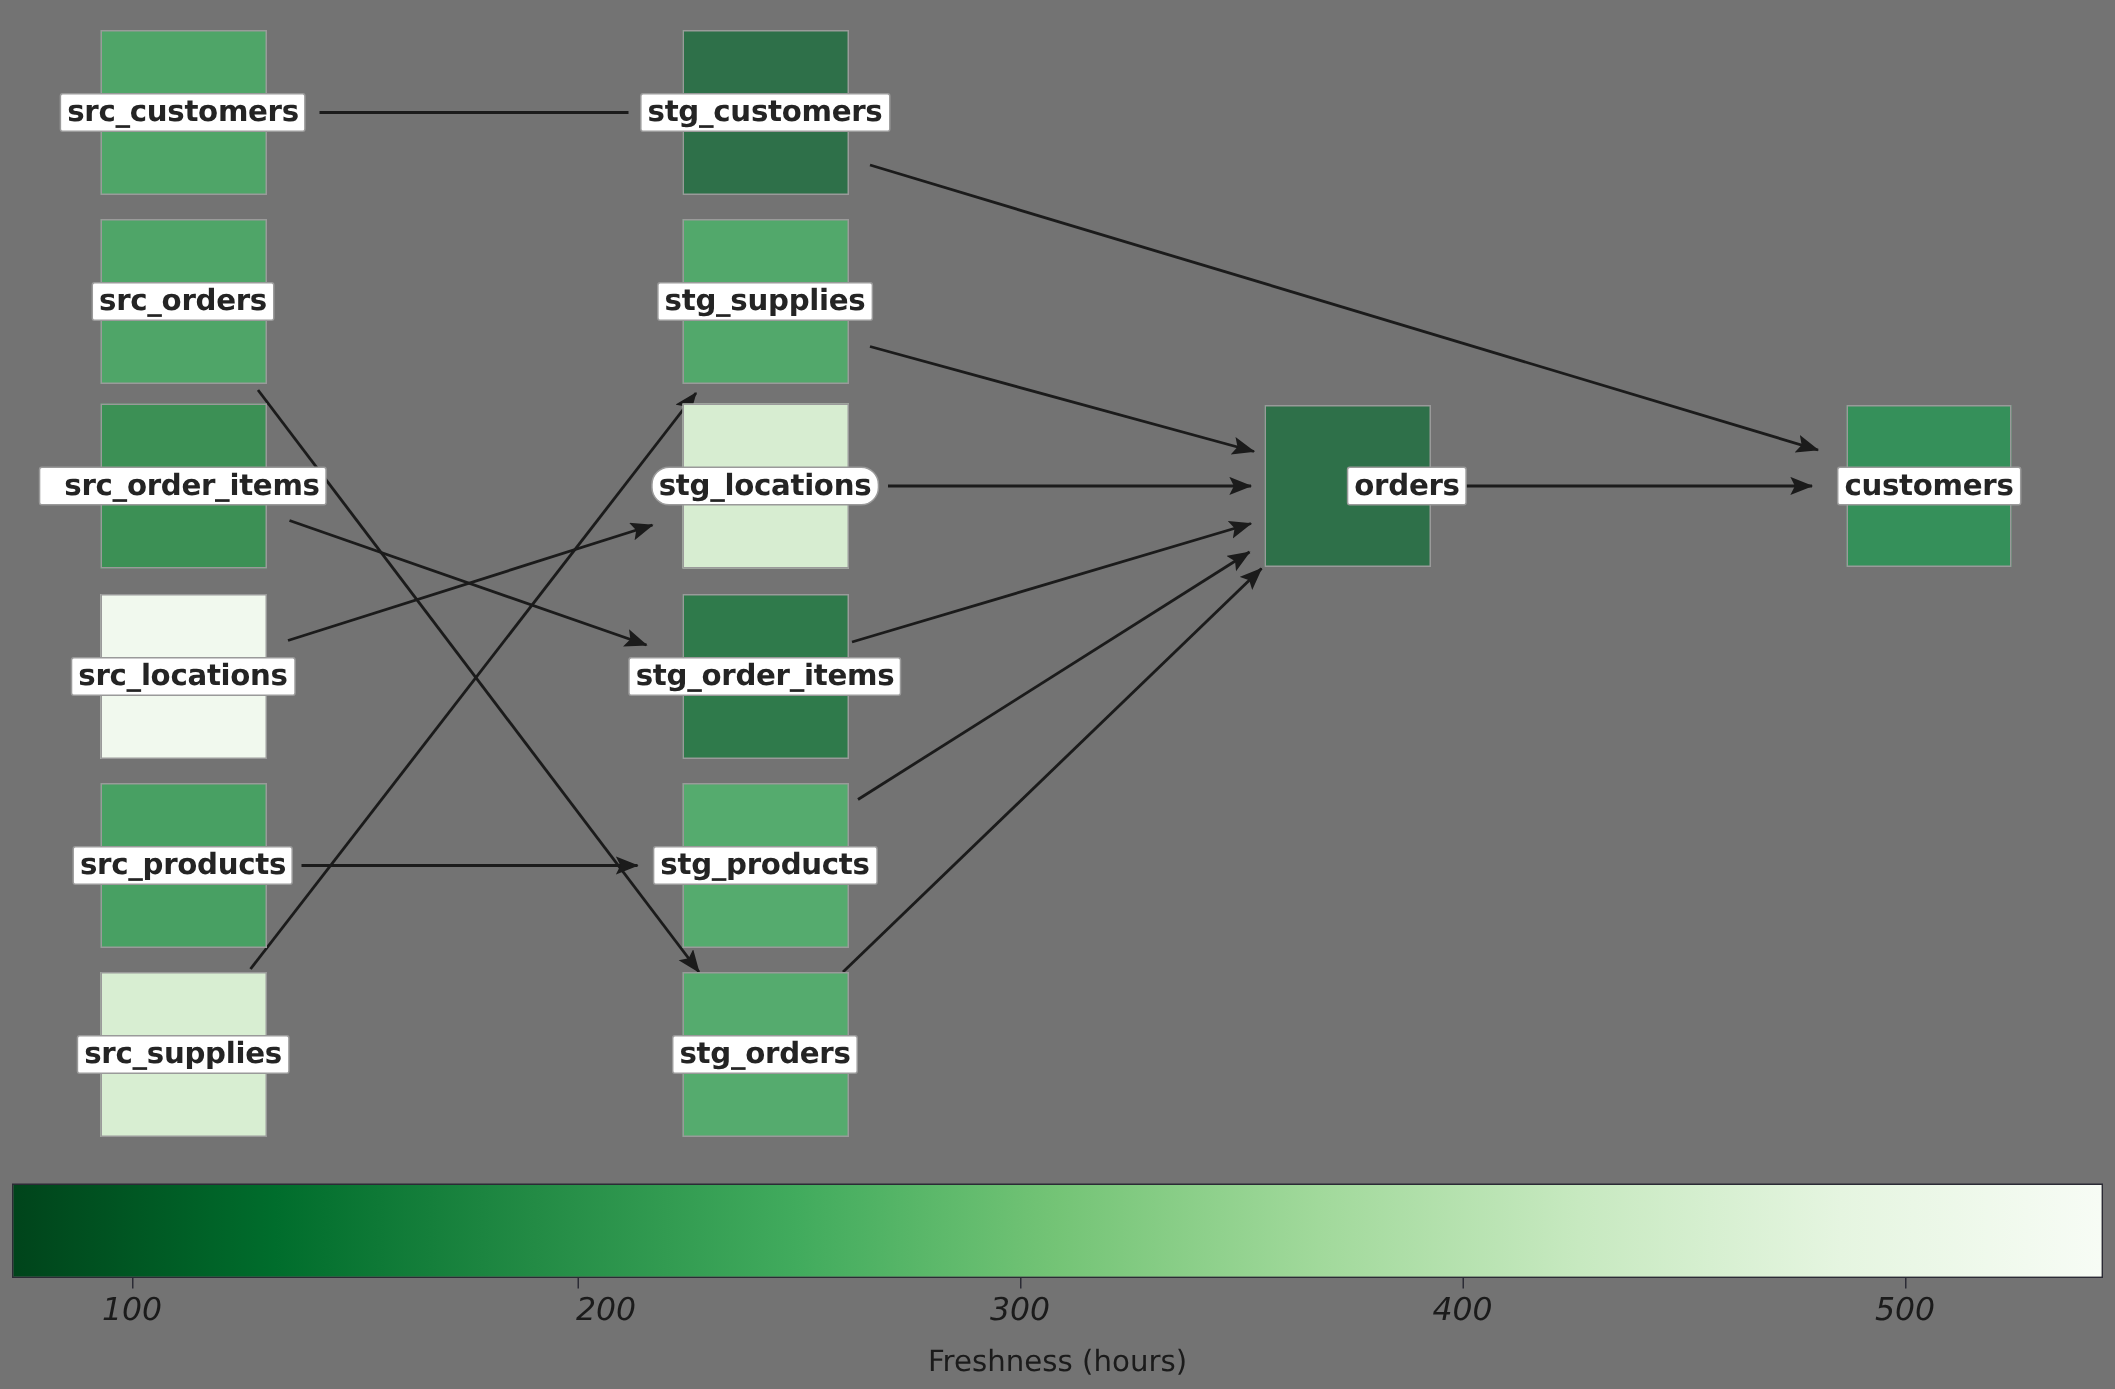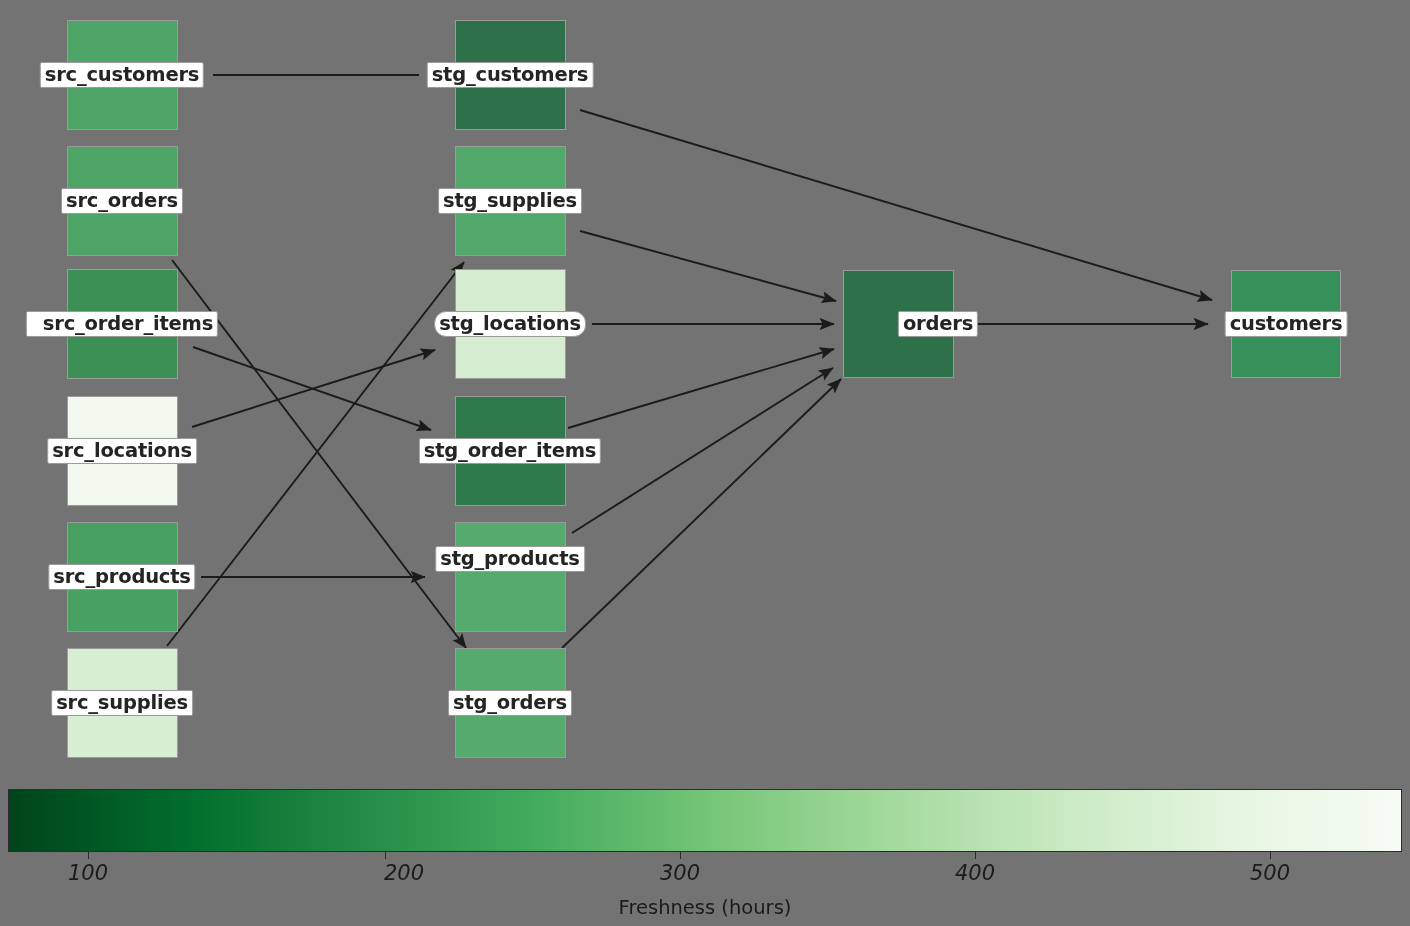--- a/index.html
+++ b/index.html
@@ -133,21 +133,21 @@
         <div class="node-label" style="left: 122px; top: 703px;">src_supplies</div>
         <div class="node-rect" style="left: 454.5px; top: 20px; width: 111px; height: 110px; background: rgb(46, 112, 73);"></div>
         <div class="node-label" style="left: 510px; top: 75px;">stg_customers</div>
         <div class="node-rect" style="left: 454.5px; top: 146px; width: 111px; height: 110px; background: rgb(82, 168, 107);"></div>
         <div class="node-label" style="left: 510px; top: 201px;">stg_supplies</div>
         <div class="node-rect" style="left: 454.5px; top: 269px; width: 111px; height: 110px; background: rgb(215, 237, 209);"></div>
         <div class="node-label" style="left: 510px; top: 324px; border-radius: 12px;">stg_locations</div>
         <div class="node-rect" style="left: 454.5px; top: 396px; width: 111px; height: 110px; background: rgb(47, 122, 75);"></div>
         <div class="node-label" style="left: 510px; top: 451px;">stg_order_items</div>
         <div class="node-rect" style="left: 454.5px; top: 522px; width: 111px; height: 110px; background: rgb(85, 171, 110);"></div>
-        <div class="node-label" style="left: 510px; top: 559px;">stg_products</div>
+        <div class="node-label" style="left: 510px; top: 577px;">stg_products</div>
         <div class="node-rect" style="left: 454.5px; top: 648px; width: 111px; height: 110px; background: rgb(85, 171, 110);"></div>
         <div class="node-label" style="left: 510px; top: 703px;">stg_orders</div>
         <div class="node-rect" style="left: 842.5px; top: 270px; width: 111px; height: 108px; background: rgb(46, 112, 73);"></div>
         <div class="node-label" style="left: 898px; top: 324px; margin-left: 40px;">orders</div>
         <div class="node-rect" style="left: 1231px; top: 270px; width: 110px; height: 108px; background: rgb(53, 144, 90);"></div>
         <div class="node-label" style="left: 1286px; top: 324px;">customers</div>
       </div>
   </div>
 
   <div id="colorbar-wrap">

